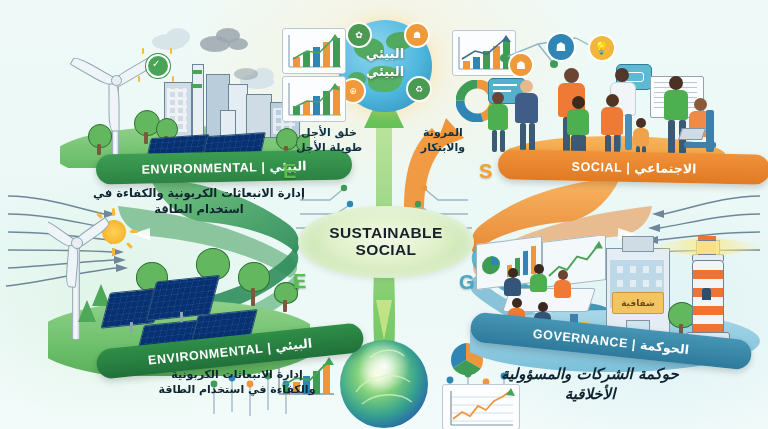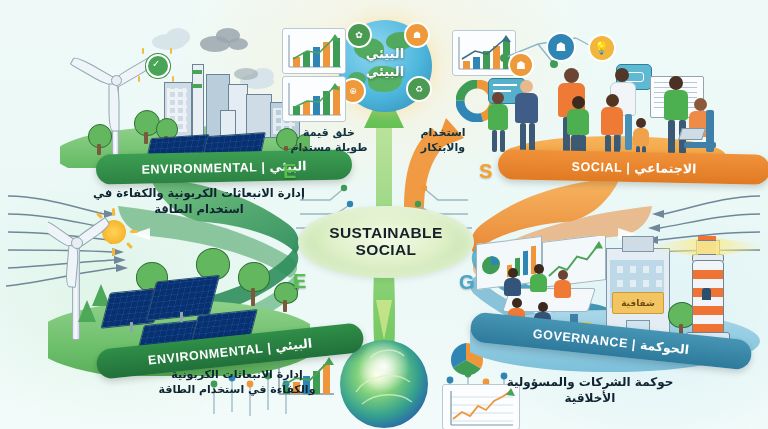--- a/index.html
+++ b/index.html
@@ -61,21 +61,21 @@
   
   .ar-cap{
     position:absolute;color:#123; font-weight:bold;
     text-align:center;line-height:1.35;
     direction:rtl;
     font-family:"DejaVu Sans","Liberation Sans",sans-serif;
   }
   #cap-env-top{left:74px;top:186px;width:250px;font-size:11.5px;color:#0f2430;}
   #cap-social{left:512px;top:186px;width:250px;font-size:11.5px;color:#0f2430;}
   #cap-env-bot{left:152px;top:368px;width:170px;font-size:11px;color:#0f2430;}
-  #cap-gov{left:490px;top:374px;width:200px;font-size:12px;color:#0f2430;}
+  #cap-gov{left:490px;top:364px;width:200px;font-size:15px;color:#0f2430;font-style:italic;}
 
   .ar-mid{
     position:absolute;direction:rtl;text-align:center;
     font-weight:bold;font-size:11px;color:#10313f;line-height:1.35;
     font-family:"DejaVu Sans","Liberation Sans",sans-serif;
   }
   #mid-left{left:286px;top:126px;width:86px;}
   #mid-right{left:400px;top:126px;width:86px;}
 
   
@@ -729,22 +729,22 @@
     <span>ENVIRONMENTAL | البيئي</span>
   </div>
   <div class="banner" id="banner-gov">
     <span>GOVERNANCE | الحوكمة</span>
   </div>
 
   <div class="ar-cap" id="cap-env-top">إدارة الانبعاثات الكربونية والكفاءة في استخدام الطاقة</div>
   <div class="ar-cap" id="cap-env-bot">إدارة الانبعاثات الكربونية والكفاءة في استخدام الطاقة</div>
   <div class="ar-cap" id="cap-gov">حوكمة الشركات والمسؤولية الأخلاقية</div>
 
-  <div class="ar-mid" id="mid-left">خلق قيمة طويلة مستدام</div>
-  <div class="ar-mid" id="mid-right">استخدام والابتكار</div>
+  <div class="ar-mid" id="mid-left">خلق الأجل طويلة الأجل</div>
+  <div class="ar-mid" id="mid-right">المرونة والابتكار</div>
 
   <div class="esg" id="esg-e1">E</div>
   <div class="esg" id="esg-s">S</div>
   <div class="esg" id="esg-e2">E</div>
   <div class="esg" id="esg-g">G</div>
 
   <div id="core">
     <div class="l1">SUSTAINABLE</div>
     <div class="l2">SOCIAL</div>
   </div>

